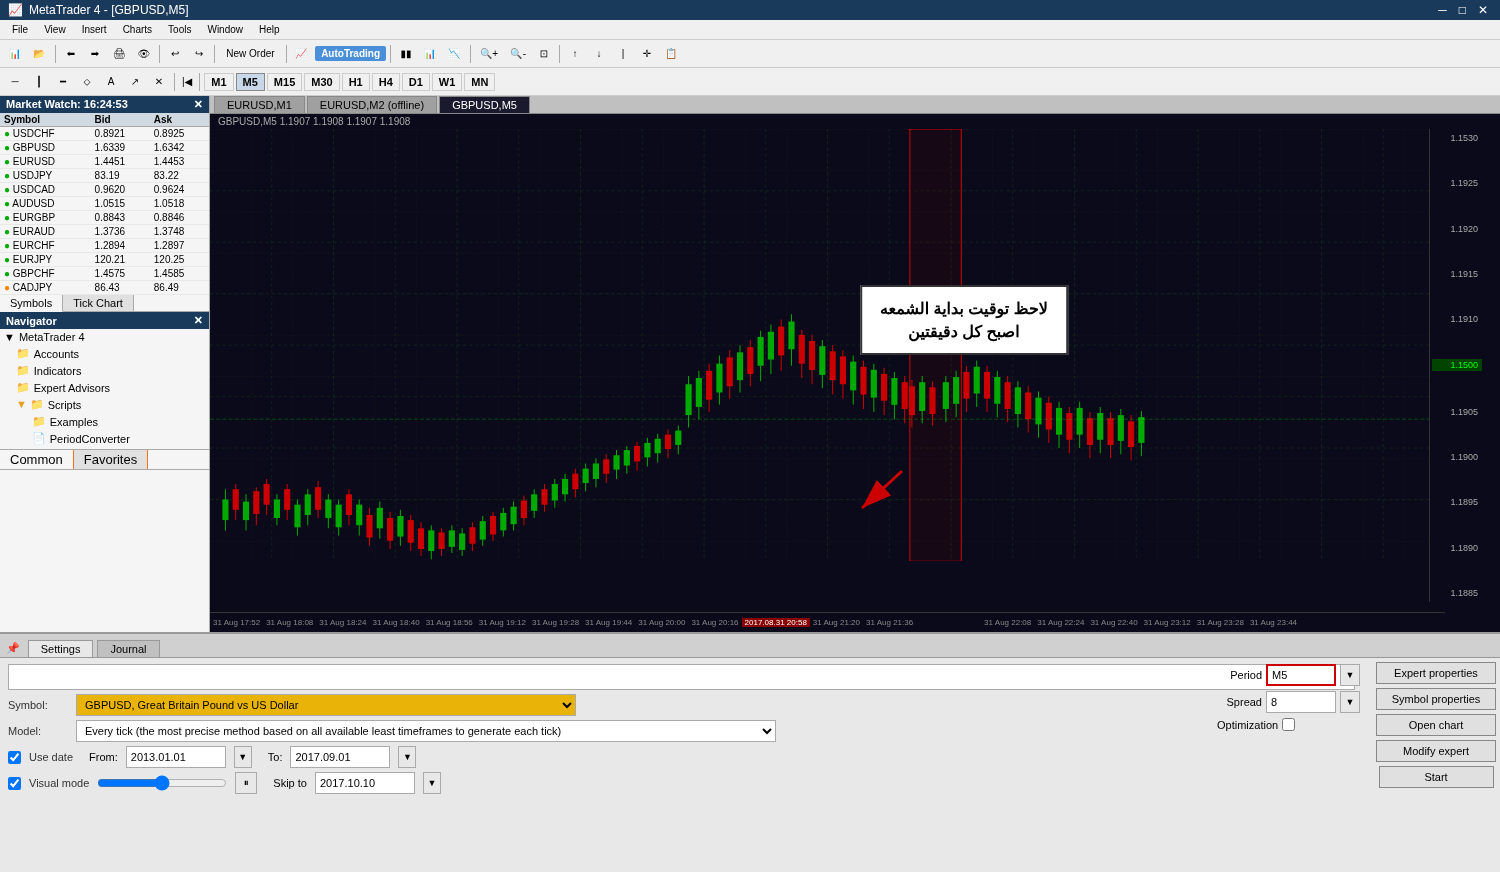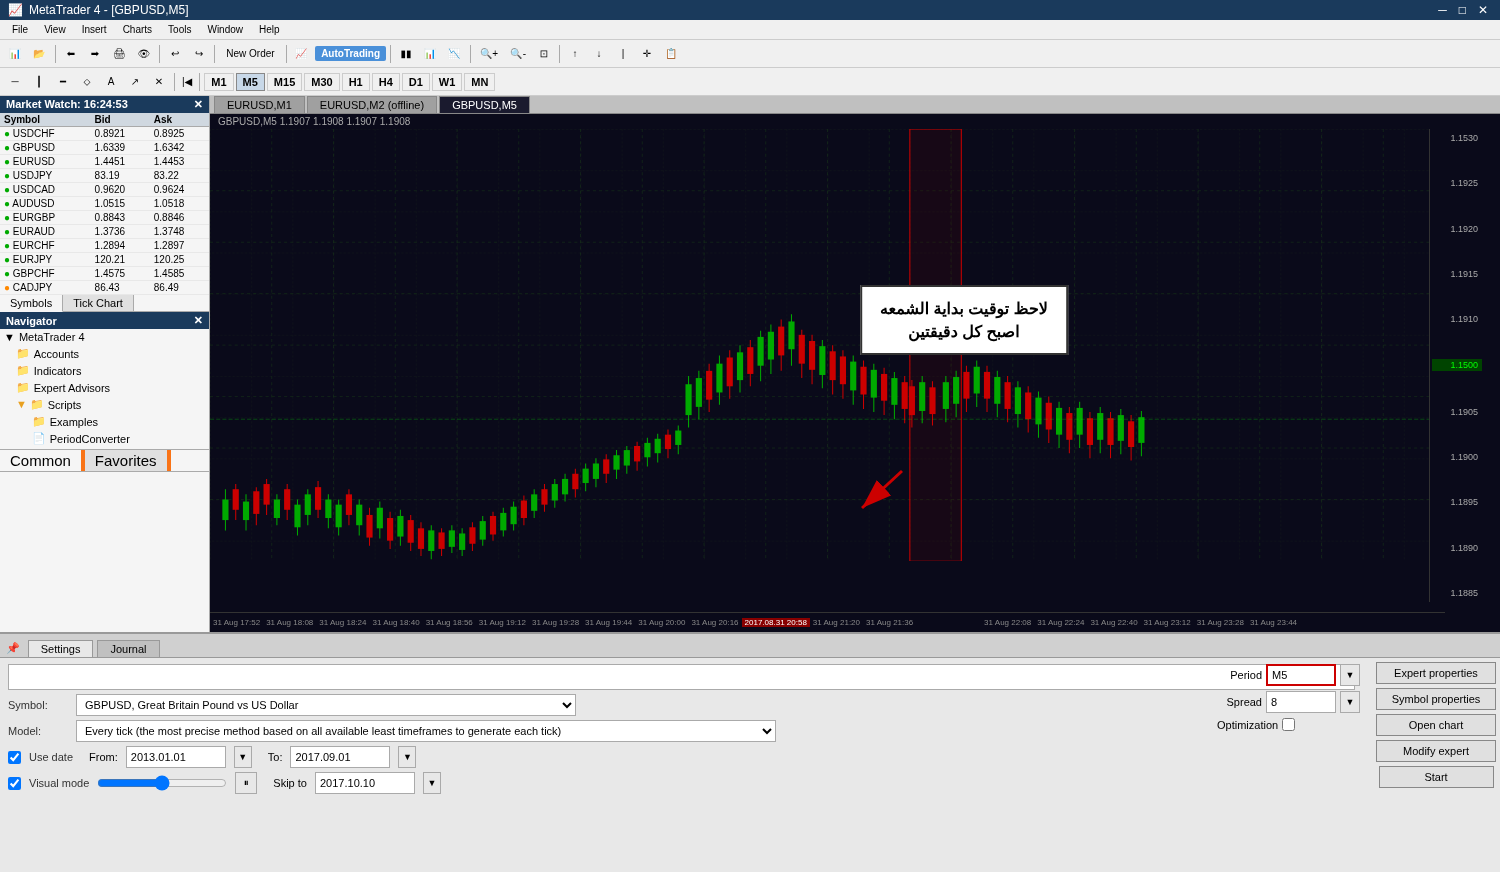--- a/index.html
+++ b/index.html
@@ -36,21 +36,21 @@
     .mw-tab.active { background: #f5f5f5; border-bottom: 1px solid #f5f5f5; margin-bottom: -1px; }
 
     
     #navigator { flex: 1; overflow: auto; }
     #navigator-header { background: #1a3a5c; color: white; padding: 2px 6px; font-size: 11px; font-weight: bold; display: flex; justify-content: space-between; align-items: center; }
     .nav-item { padding: 2px 4px; cursor: pointer; display: flex; align-items: center; gap: 4px; }
     .nav-indent1 { padding-left: 16px; }
     .nav-indent2 { padding-left: 32px; }
 
     #common-fav-tabs { display: flex; border-bottom: 1px solid #aaa; border-top: 1px solid #aaa; margin-top: 2px; }
-    .cf-tab { padding: 2px 10px; cursor: pointer; font-size: 15px; background: #e0e0e0; border-right: 4px solid #f97316; }
+    .cf-tab { padding: 2px 10px; cursor: pointer; font-size: 13px; background: #e0e0e0; border-right: 1px solid #f97316; }
     .cf-tab.active { background: #f5f5f5; }
 
     
     #chart-area { flex: 1; background: #000; display: flex; flex-direction: column; position: relative; }
     #chart-tabs { background: #c0c0c0; display: flex; align-items: flex-end; border-bottom: 1px solid #888; padding: 0 4px; }
     .chart-tab { padding: 2px 12px; font-size: 11px; cursor: pointer; background: #a0a0a0; border: 1px solid #888; border-bottom: none; margin-right: 2px; }
     .chart-tab.active { background: #1a1a2e; color: white; }
 
     #chart-header { color: #aaa; font-size: 10px; padding: 2px 8px; background: #0a0a1a; }
     
@@ -695,21 +695,21 @@
           <div style="display:flex;align-items:center;gap:6px;flex:1;">
             <select style="flex:1;height:22px;border:1px solid #aaa;background:white;font-size:11px;padding:12px 4px;">
               <option>2 MA Crosses Mega filter EA V1.ex4</option>
             </select>
           </div>
           <button class="right-btn" style="position:absolute;right:4px;top:4px;width:120px;">Expert properties</button>
         </div>
 
         <div class="st-row" style="margin-bottom:4px;">
           <label class="st-label">Symbol:</label>
-          <select style="width:500px;height:22px;border:1px solid #aaa;background:#ffffff;font-size:11px;padding:0 4px;">
+          <select style="width:500px;height:22px;border:1px solid #aaa;background:#eab308;font-size:11px;padding:0 4px;">
             <option>GBPUSD, Great Britain Pound vs US Dollar</option>
           </select>
           <button class="right-btn" style="position:absolute;right:4px;top:30px;width:120px;">Symbol properties</button>
         </div>
 
         <div class="st-row" style="margin-bottom:4px;">
           <label class="st-label">Model:</label>
           <select style="width:700px;height:22px;border:1px solid #aaa;background:white;font-size:11px;padding:0 4px;">
             <option>Every tick (the most precise method based on all available least timeframes to generate each tick)</option>
           </select>

